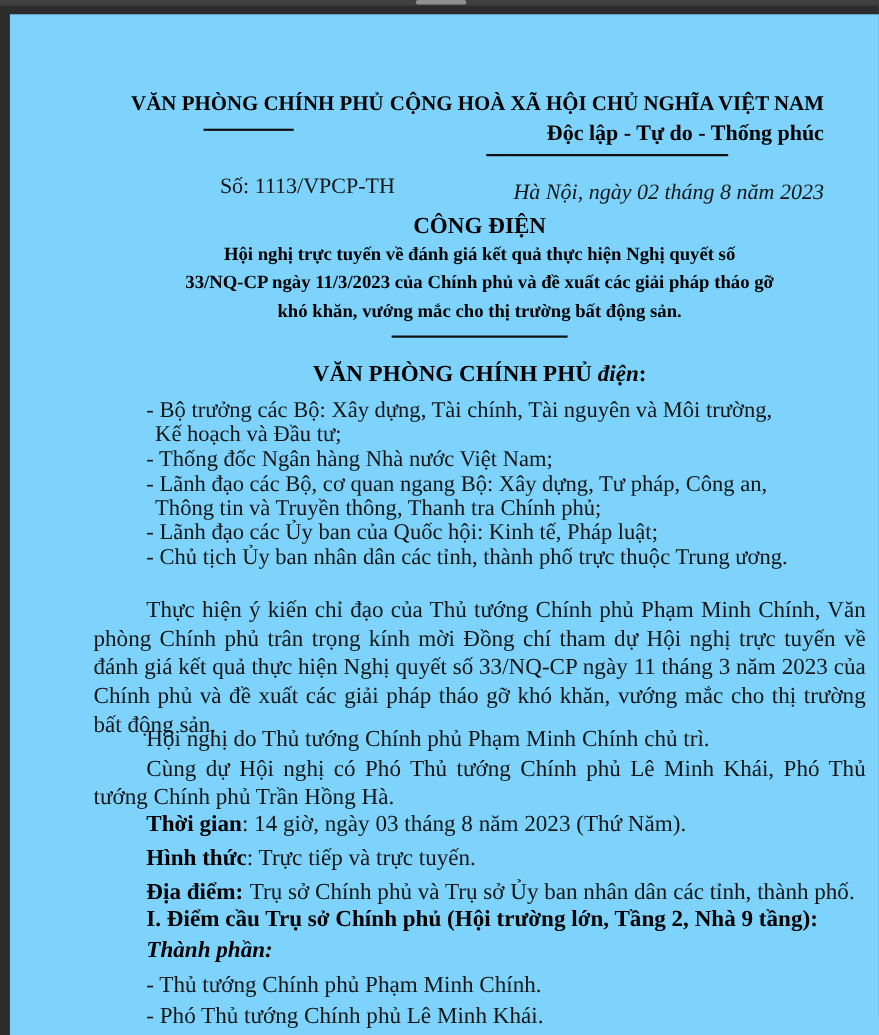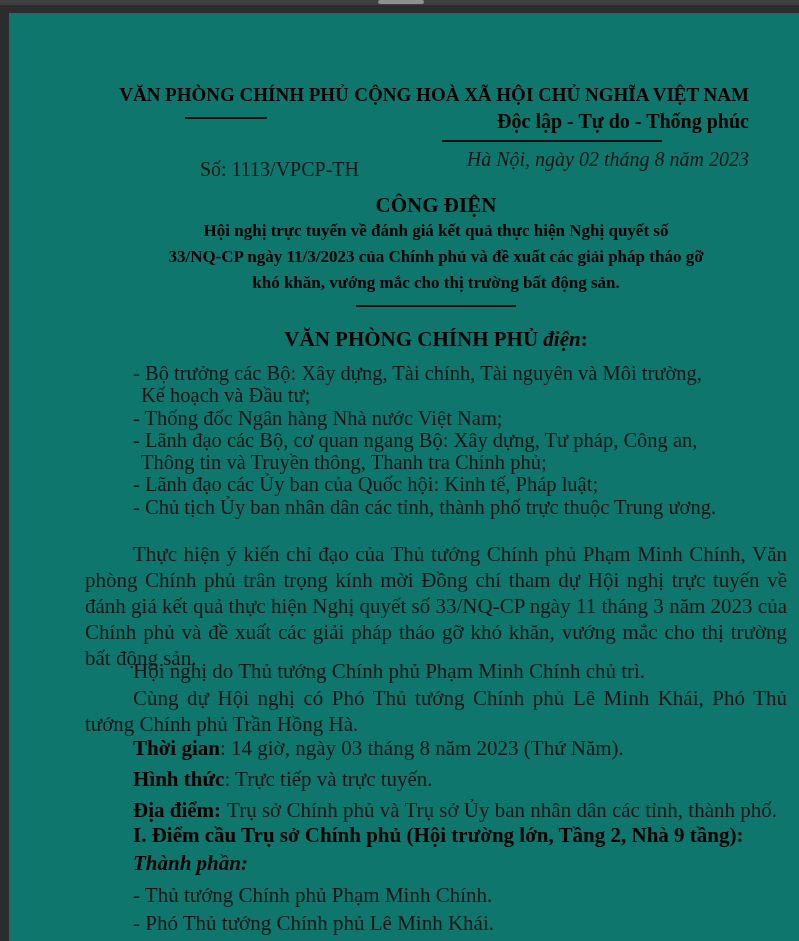--- a/index.html
+++ b/index.html
@@ -6,36 +6,36 @@
   body{
     width:799px;height:941px;position:relative;overflow:hidden;
     background:#2c2c2c;
     font-family:"Liberation Serif","DejaVu Serif",serif;
     color:#151515;
   }
   .toolbar-strip{position:absolute;top:0;left:0;width:799px;height:5px;background:#3f3f3f;}
   .scroll-thumb{position:absolute;top:0;left:378px;width:46px;height:4px;background:#909090;border-radius:2px;}
   .page{
     position:absolute;left:9px;top:13px;width:790px;height:928px;
-    background:#0f766e;
+    background:#7dd3fc;
   }
   .abs{position:absolute;}
   .i{font-style:italic;}
   .nw{white-space:nowrap;}
   .rule{background:#111;height:2px;}
 
   
   .org-left{left:100px;top:71px;width:250px;font-size:19px;font-weight:bold;color:#000;text-align:center;white-space:nowrap;}
   .rule-left{left:176px;top:104px;width:82px;}
   .doc-number{left:100px;top:145px;width:250px;font-size:20px;text-align:right;white-space:nowrap;}
   .org-right{left:345px;top:71px;width:395px;text-align:right;}
   .nat-line1{font-size:19px;font-weight:bold;color:#000;white-space:nowrap;}
   .nat-line2{font-size:20px;font-weight:bold;color:#000;margin-top:4px;white-space:nowrap;}
   .rule-right{width:220px;margin:7px auto 0 auto;}
-  .place-date{font-size:20px;font-style:italic;margin-top:6px;white-space:nowrap;}
+  .place-date{font-size:20px;font-style:italic;margin-top:22px;white-space:nowrap;}
 
   
   .title-block{left:76px;top:179px;width:702px;text-align:center;}
   .doc-type{font-size:21px;line-height:26px;font-weight:bold;color:#000;}
   .subject-line{font-size:17px;line-height:26px;font-weight:bold;color:#000;white-space:nowrap;}
   .rule-title{width:160px;margin:9px auto 0 auto;}
 
   .salutation{left:76px;top:314px;width:702px;text-align:center;font-size:21px;font-weight:bold;color:#000;white-space:nowrap;}
 
   

